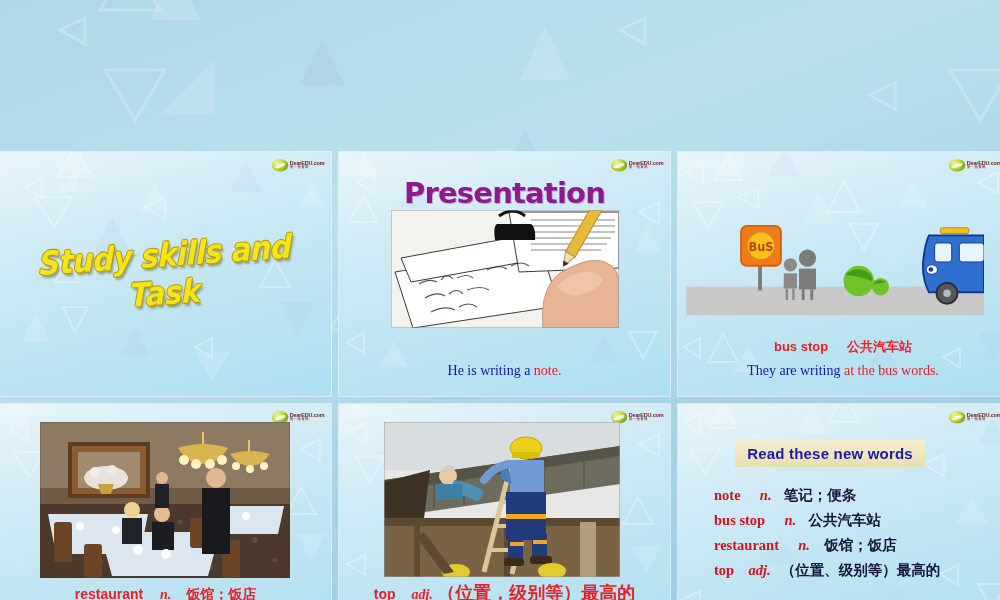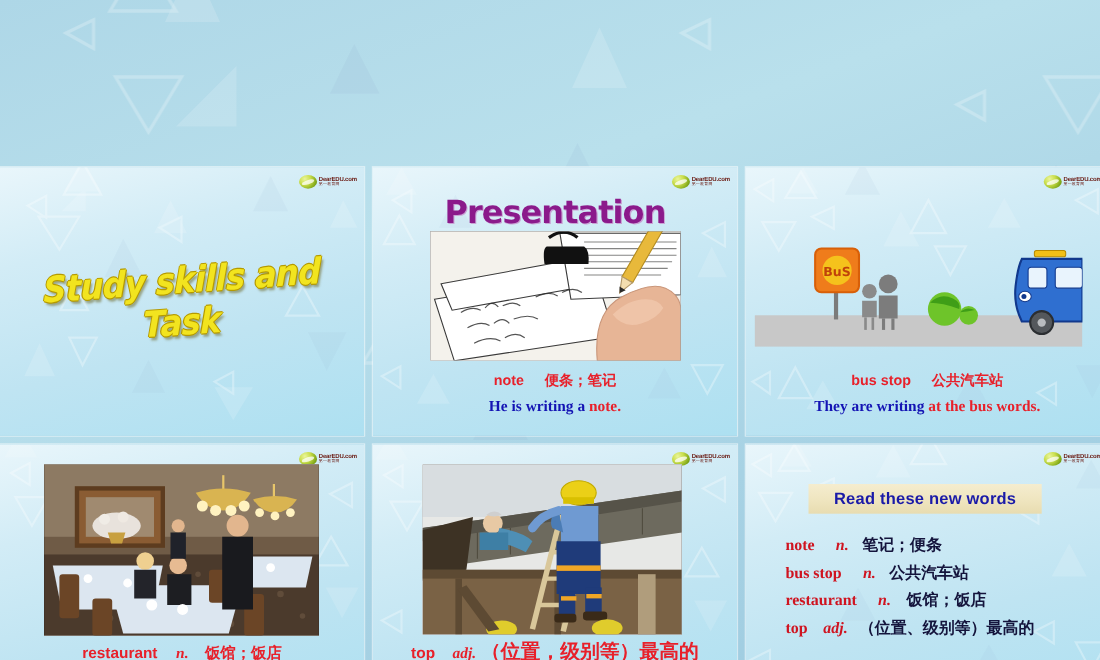--- a/index.html
+++ b/index.html
@@ -50,28 +50,28 @@
   
   .pres-title{position:absolute;left:0;right:0;top:12px;text-align:center;
      font-family:"DejaVu Sans",sans-serif;font-size:29px;font-weight:bold;color:#8b1a8b;
      letter-spacing:-.8px;text-shadow:1px 1px 0 #c9a3d4;margin-top:12px;}
   .photo{position:absolute;overflow:hidden;background:#fff;}
 
   
   .cap{position:absolute;left:0;right:0;text-align:center;line-height:1.25;}
   .cap .en{font-family:"Liberation Sans",sans-serif;font-size:13px;font-weight:bold;color:#e8202a;}
   .cap .cn{font-family:"DejaVu Sans",sans-serif;font-size:13px;font-weight:bold;color:#e8202a;}
-  .cap2{font-family:"Liberation Serif",serif;font-size:14px;font-weight:bold;color:#1414b4;}
+  .cap2{font-family:"Liberation Serif",serif;font-size:14px;font-weight:normal;color:#1414b4;}
   .cap2 .red{color:#e8202a;}
 
   
   .scene{position:absolute;left:8px;right:24px;top:52px;height:114px;}
 
   
-  .rb{position:absolute;left:57px;top:36px;width:212px;height:27px;
+  .rb{position:absolute;left:57px;top:36px;width:190px;height:27px;
       background:linear-gradient(180deg,#f5edcf 0%,#efe5bf 55%,#e8dcb0 100%);
       display:flex;align-items:center;justify-content:center;}
   .rb span{font-family:"Liberation Sans",sans-serif;font-size:15px;font-weight:bold;
            color:#1a1aa8;letter-spacing:.2px;}
   .wlist{position:absolute;left:36px;top:82px;right:6px;}
   .wrow{font-family:"Liberation Serif",serif;font-size:14.5px;font-weight:bold;
         color:#cf1420;margin-bottom:6px;white-space:nowrap;}
   .wrow .pos{font-style:italic;}
   .wrow .zh{font-family:"DejaVu Sans",sans-serif;color:#14143c;font-weight:bold;}
 </style>
@@ -209,25 +209,20 @@
           </g>
 
           <g fill="#e7b596" stroke="#c9967a" stroke-width="1">
             <path d="M152 118 q-4 -44 22 -58 q26 -14 40 -8 q16 7 14 26 v40 z"></path>
             <path d="M166 76 q14 -14 30 -14 q12 0 16 8 q-6 10 -20 14 q-16 5 -26 -8z" fill="#efc4a8" stroke="none"></path>
           </g>
           <rect width="228" height="118" fill="none" stroke="#999" stroke-width="1"></rect>
         </svg>
       </div>
 
-      <div class="cap" style="top:184px;">
-        <span class="en">note</span>
-        <span style="display:inline-block;width:10px"></span>
-        <span class="cn">便条；笔记</span>
-      </div>
       <div class="cap" style="top:208px;">
         <span class="cap2"><span>He is writing a </span><span class="red">note</span><span class="red">.</span></span>
       </div>
     </div>
 
     <div class="slide">
       <svg class="tri" viewBox="0 0 330 244" preserveAspectRatio="none">
         <g fill="none" stroke="#fff" stroke-width="2" opacity=".6">
           <path d="M8 20 L25 11 L25 31 Z"></path>
             <path d="M36 28 L64 28 L50 4 Z"></path>

